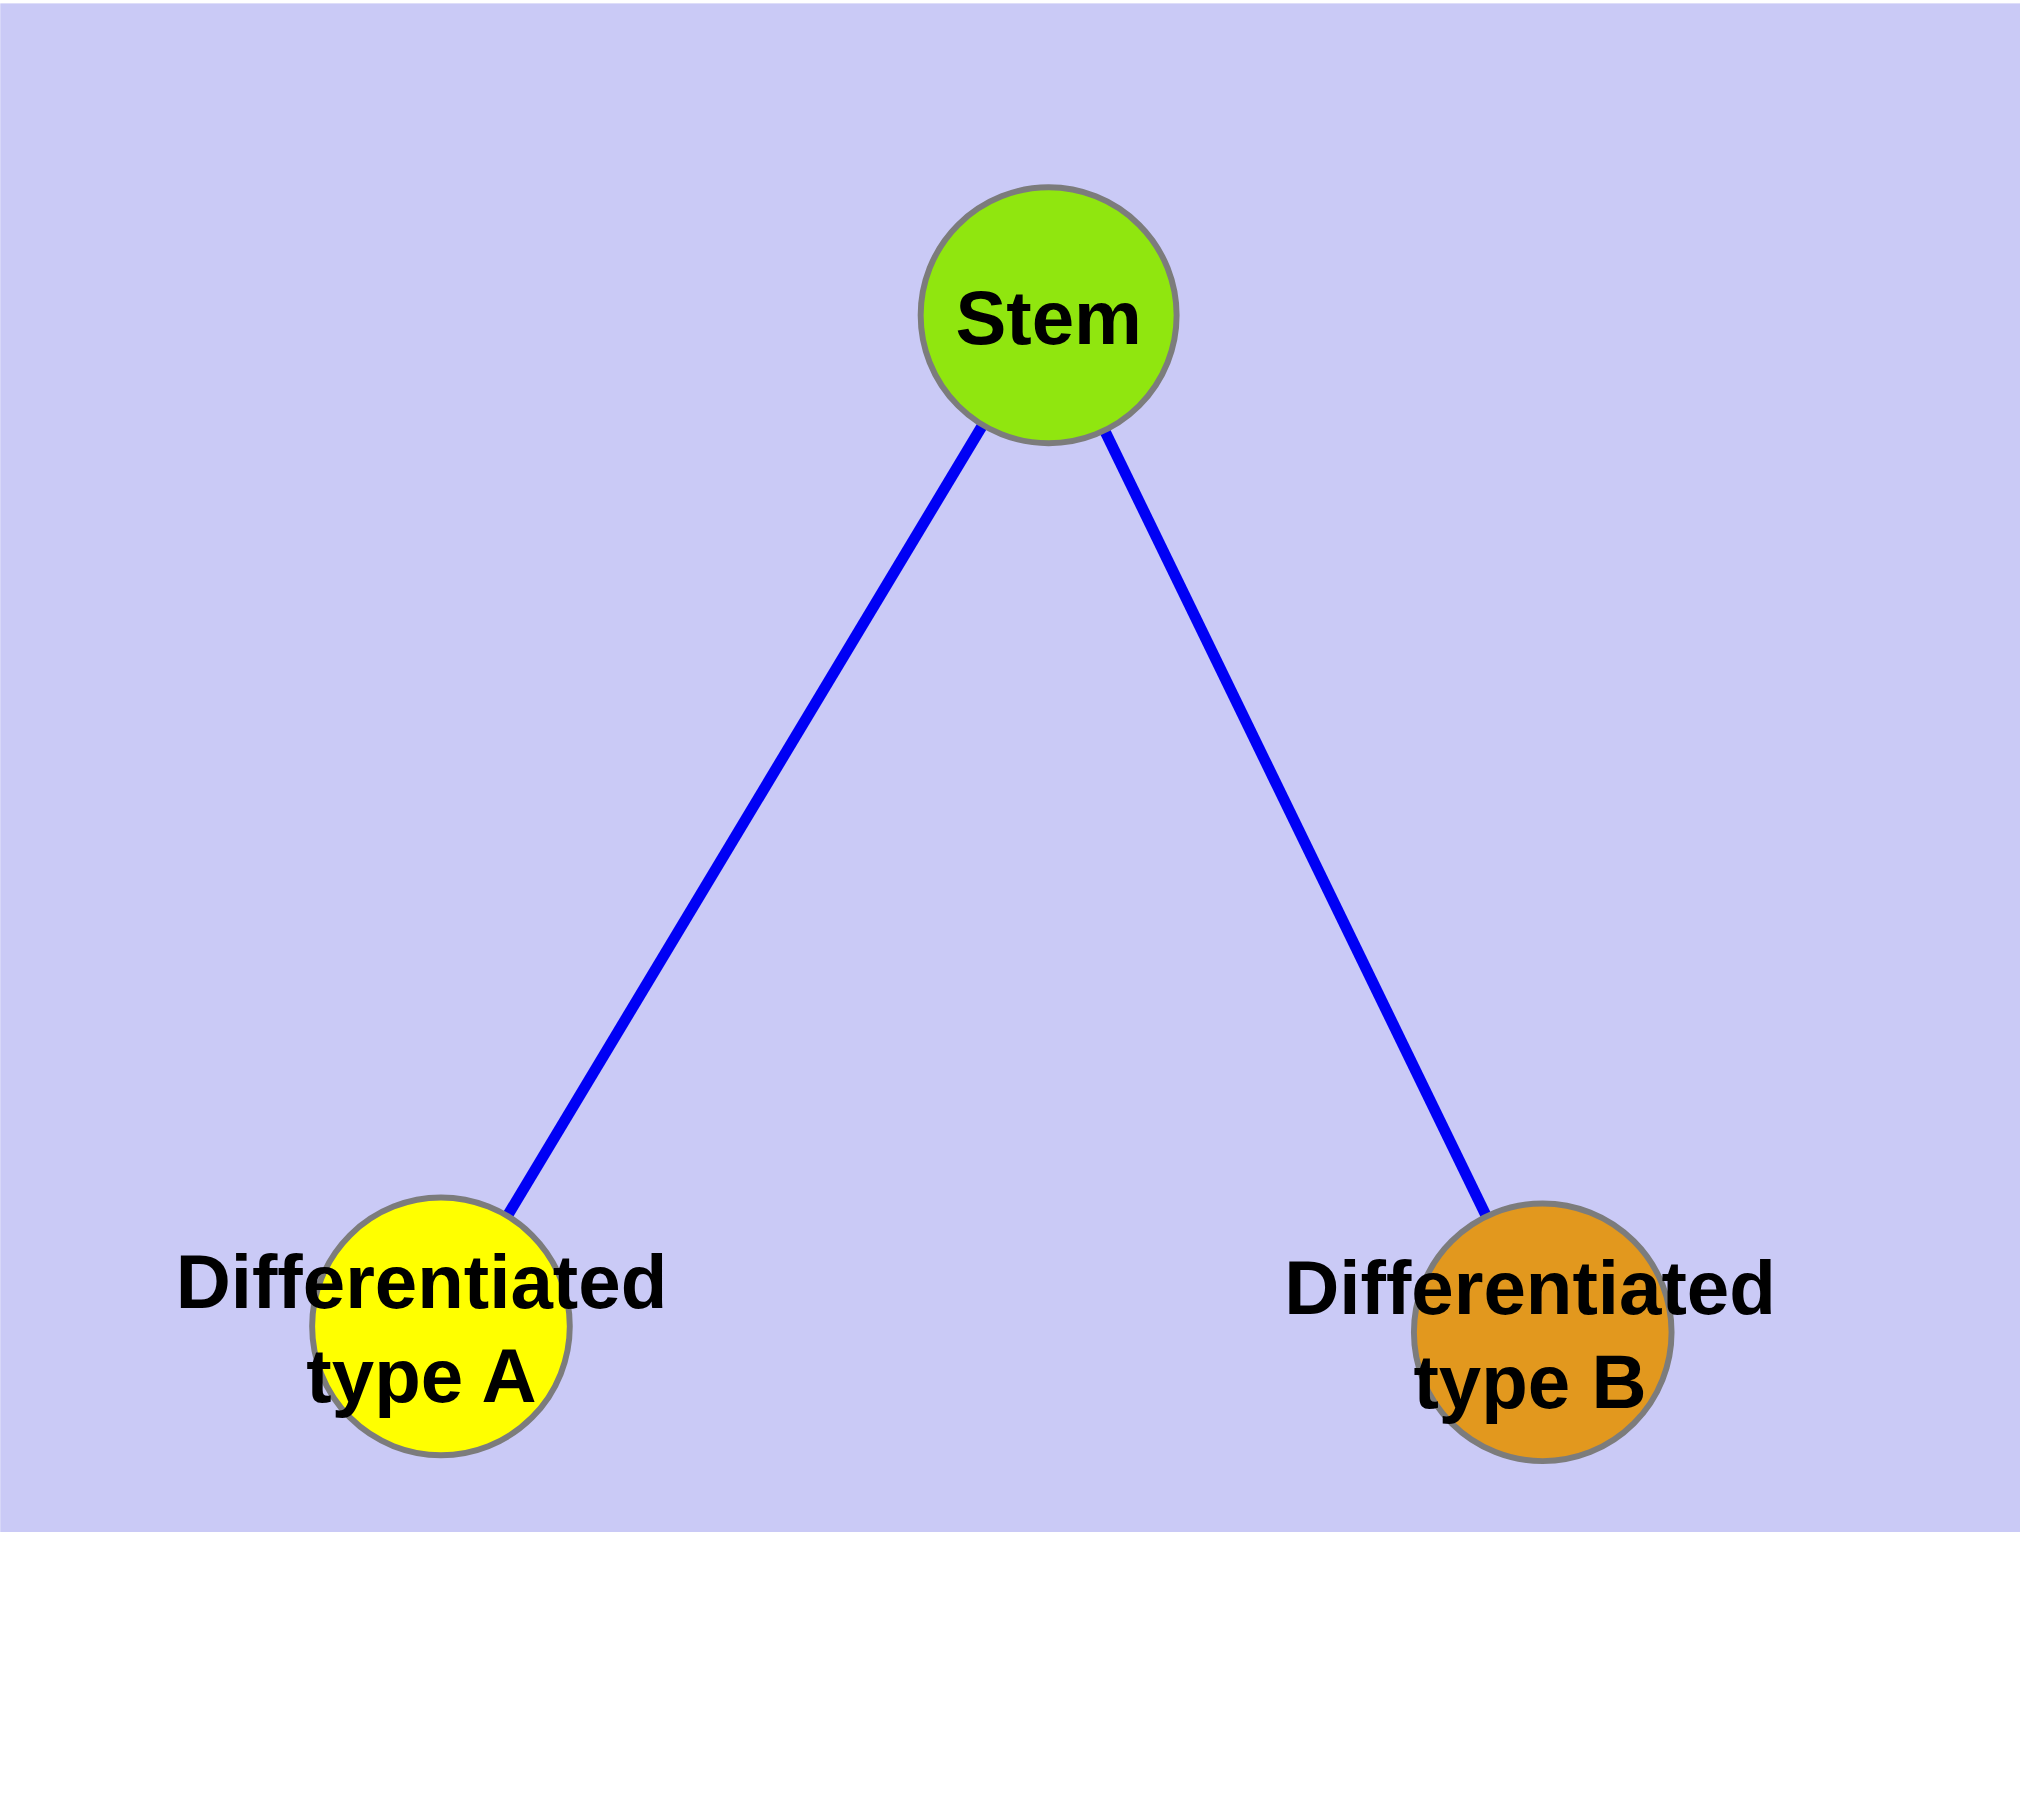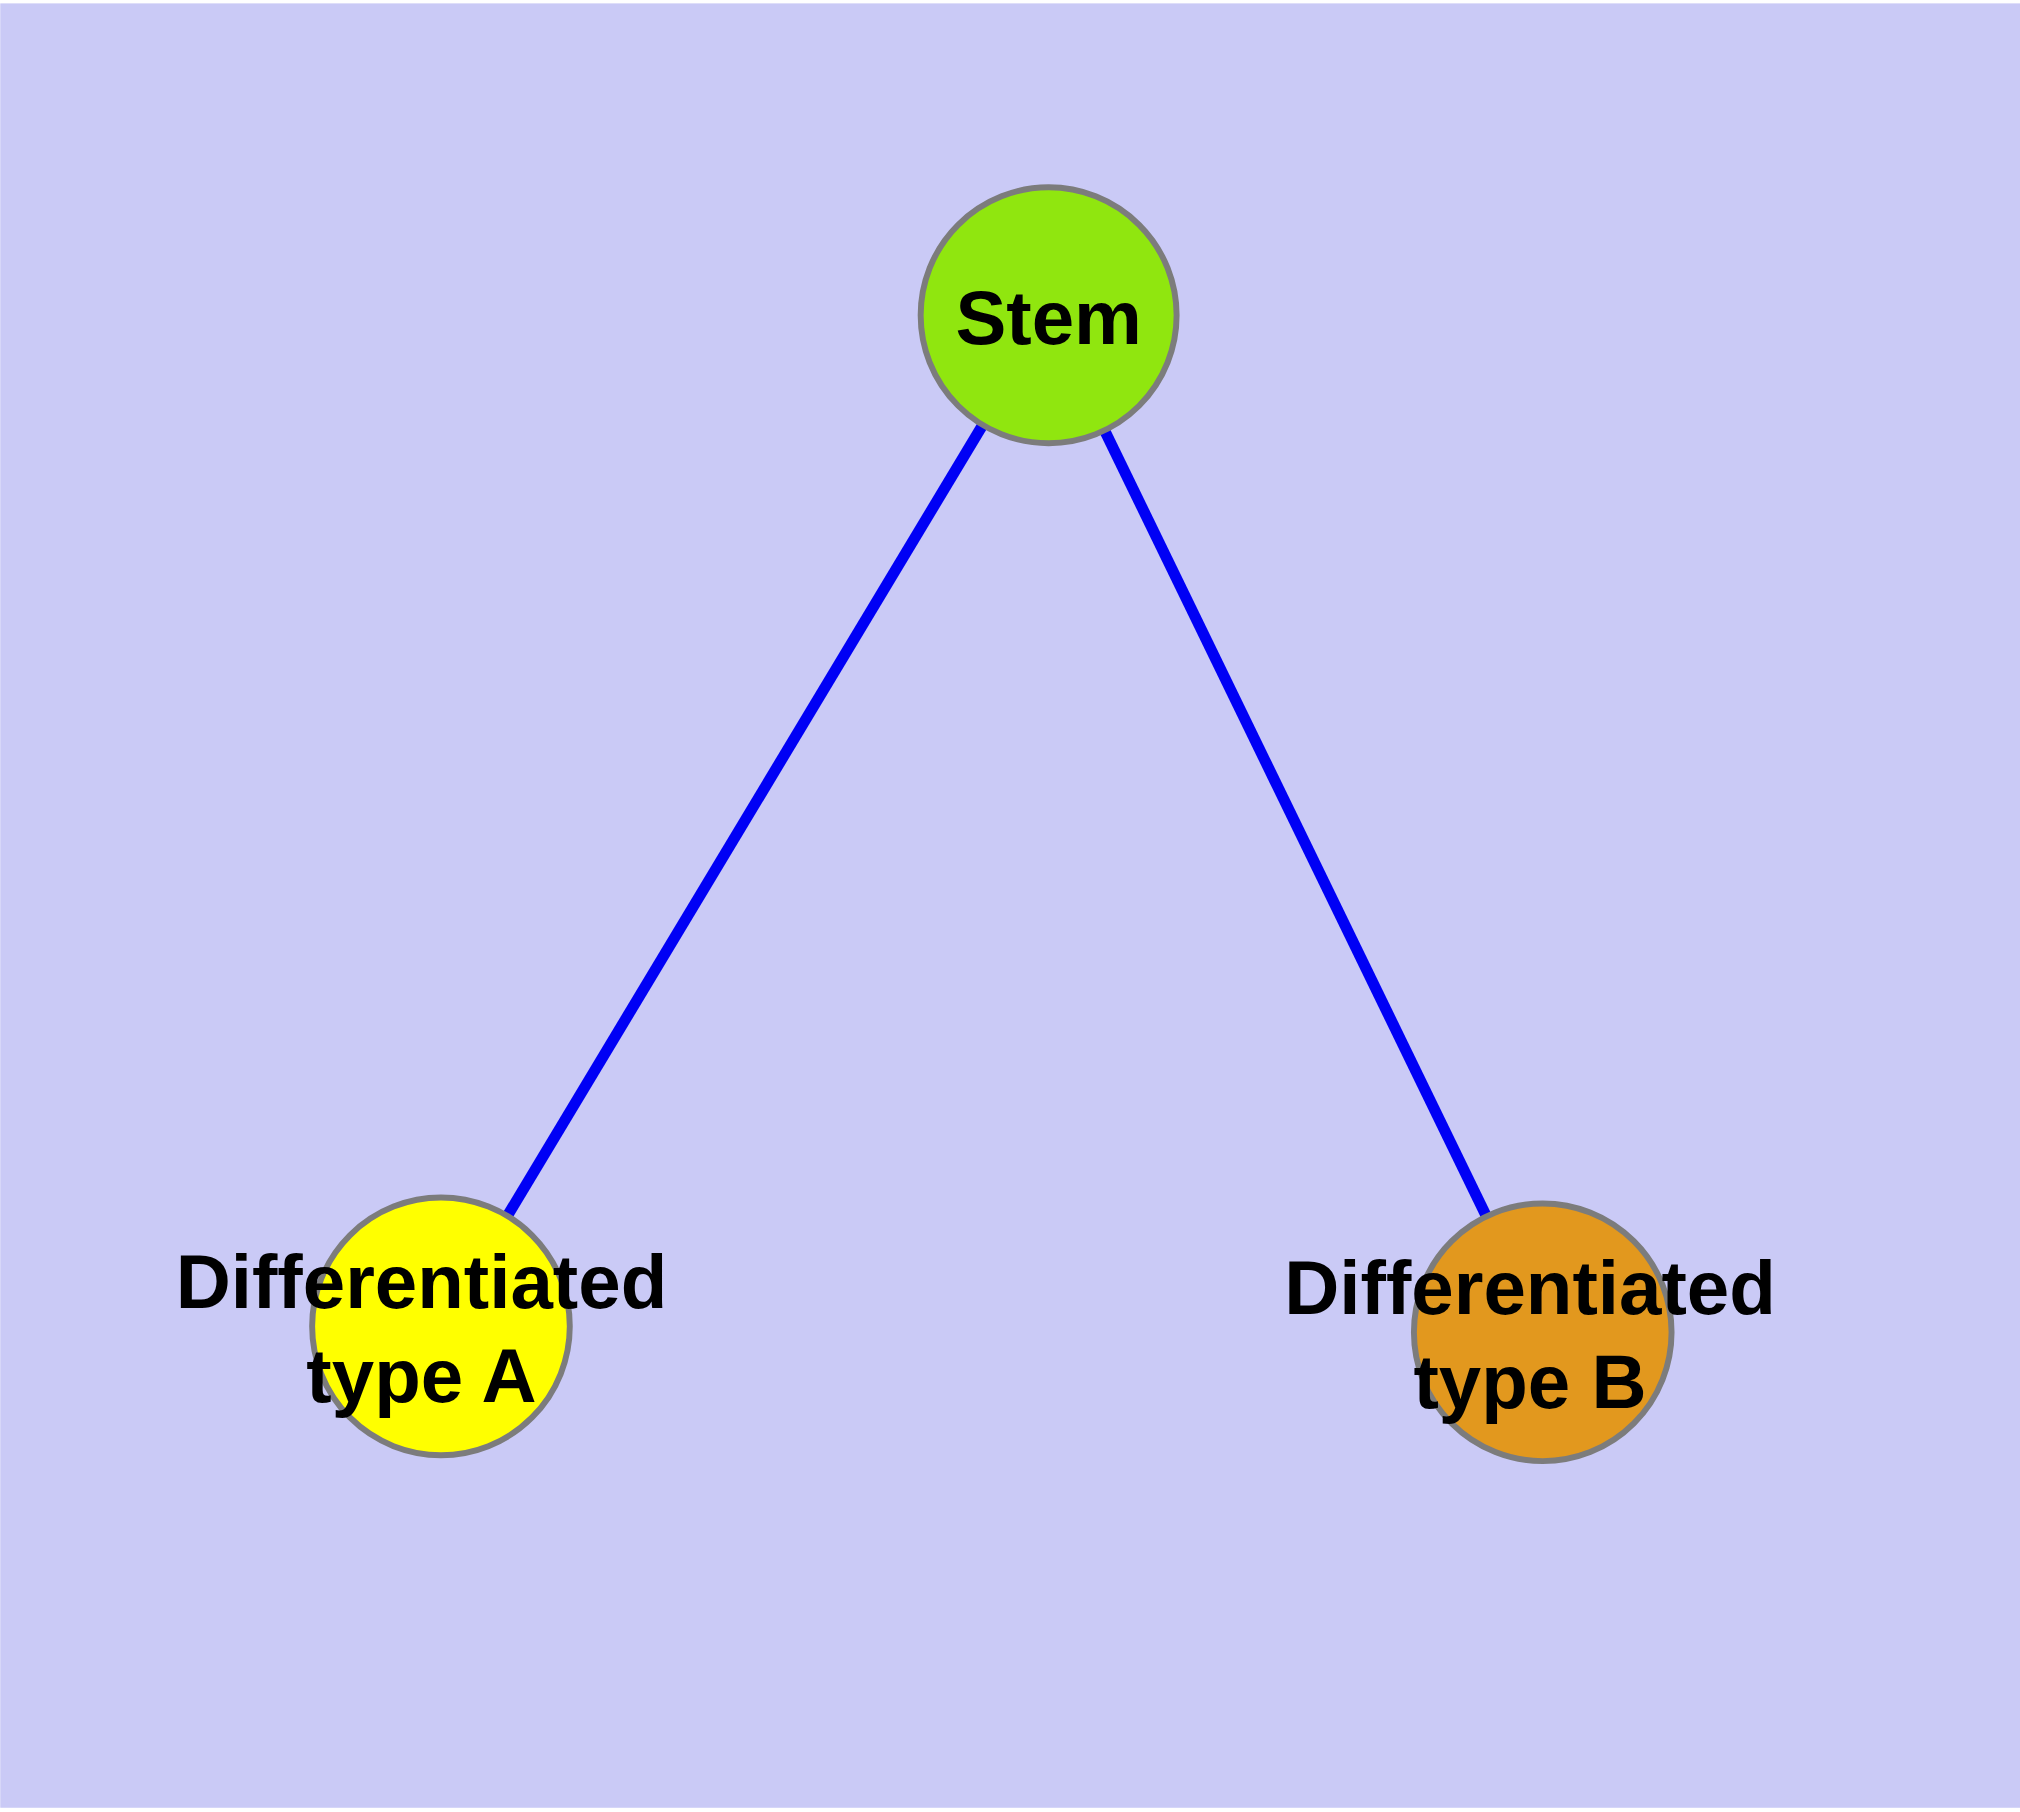--- a/index.html
+++ b/index.html
@@ -3,21 +3,21 @@
 <meta charset="utf-8">
 <style>
   html, body {
     margin: 0;
     padding: 0;
     background: #FFFFFF;
   }
   .stage {
     position: relative;
     width: 2021px;
-    height: 1812px;
+    height: 1532px;
     overflow: hidden;
     background: #FFFFFF;
   }
   svg.diagram {
     display: block;
     width: 2021px;
     height: 1812px;
   }
   .node-label {
     font-family: "Liberation Sans", "DejaVu Sans", sans-serif;

